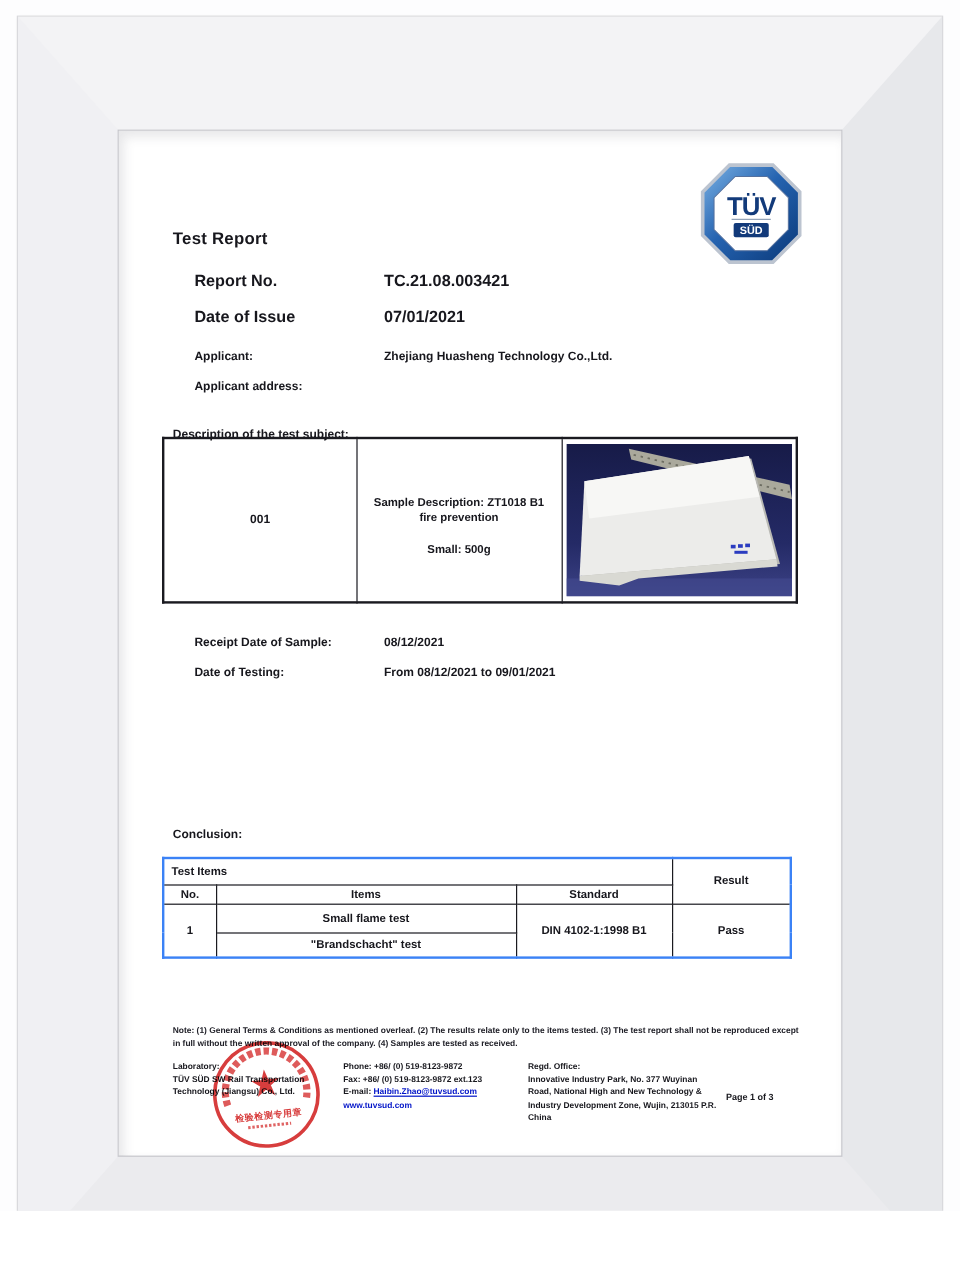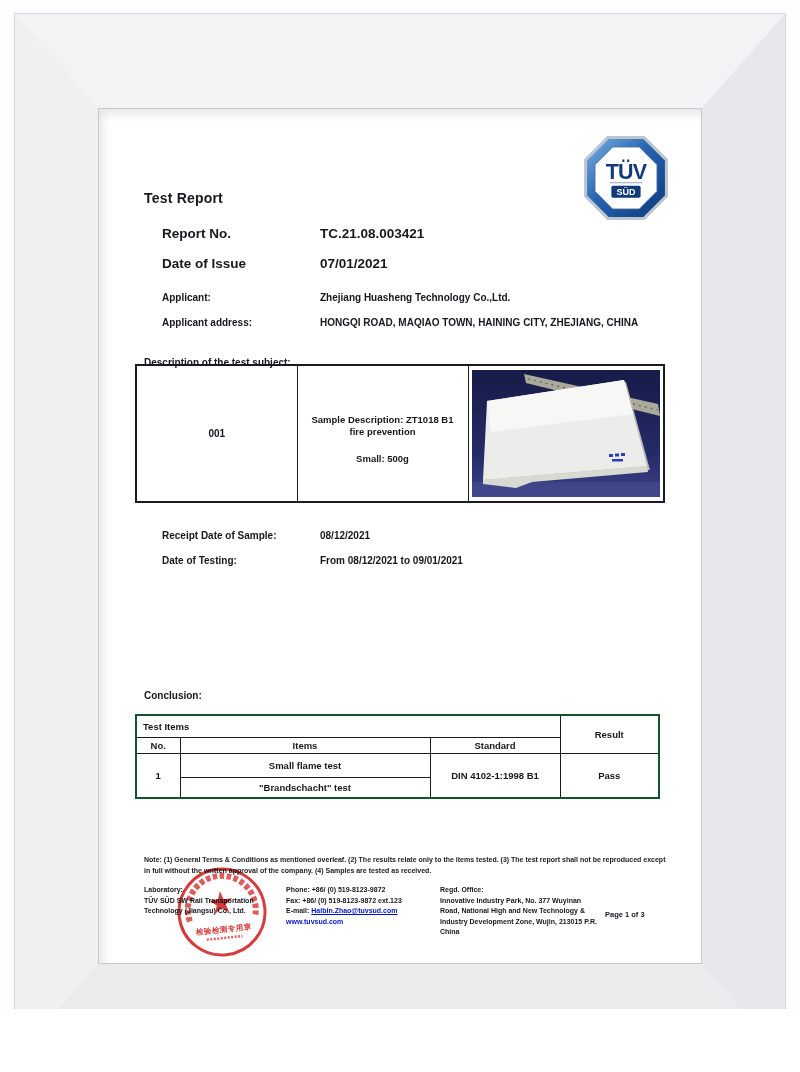--- a/index.html
+++ b/index.html
@@ -28,21 +28,21 @@
   .conc-heading{left:45px;top:581px;font-size:10px;}
   table{border-collapse:collapse;table-layout:fixed;}
   .sample-table{left:36px;top:255px;width:528px;border:2px solid #1a1a20;font-size:10px;}
   .sample-table td{border:1px solid #1a1a20;text-align:center;vertical-align:middle;}
   .sample-table .hdr td{height:21px;}
   .sample-table .body td{height:133px;}
   .desc-cell p{margin:12px 6px 14px 6px;line-height:1.3;font-size:9.5px;}
   .desc-cell p:last-child{margin-bottom:0;}
   .photo-cell{padding:0;}
   .photo-wrap{display:block;margin:3px auto;line-height:0;}
-  .conc-table{left:36px;top:605px;width:523px;border:2px solid #14532d;font-size:9.5px;}
+  .conc-table{left:36px;top:605px;width:523px;border:2px solid #3b82f6;font-size:9.5px;}
   .conc-table td{border:1px solid #1a1a20;text-align:center;vertical-align:middle;}
   .conc-table .left{text-align:left;padding-left:6px;}
   .note{left:45px;top:746px;width:524px;font-size:7px;font-weight:600;line-height:1.5;color:#202028;}
   .footer-col{position:absolute;top:776px;font-size:7px;line-height:1.5;}
   .fc1{left:45px;width:135px;}
   .fc2{left:187px;width:145px;}
   .fc3{left:341px;width:160px;}
   .page-num{left:506px;top:801px;font-size:7.5px;}
   .link{color:#0013c8;text-decoration:underline;cursor:pointer;}
   .weblink{color:#0013c8;text-decoration:none;cursor:pointer;}
@@ -83,21 +83,20 @@
         <span class="k">Date of Issue</span>
         <span class="v">07/01/2021</span>
       </div>
 
       <div class="kv small" style="top:183px">
         <span class="k">Applicant:</span>
         <span class="v">Zhejiang Huasheng Technology Co.,Ltd.</span>
       </div>
       <div class="kv small" style="top:208px">
         <span class="k">Applicant address:</span>
-        <span class="v">HONGQI ROAD, MAQIAO TOWN, HAINING CITY, ZHEJIANG, CHINA</span>
       </div>
       <div class="abs desc-heading">Description of the test subject:</div>
 
       <table class="abs sample-table">
         <colgroup>
             <col style="width:161px">
             <col style="width:171px">
             <col style="width:196px">
           </colgroup>
         <tbody>

